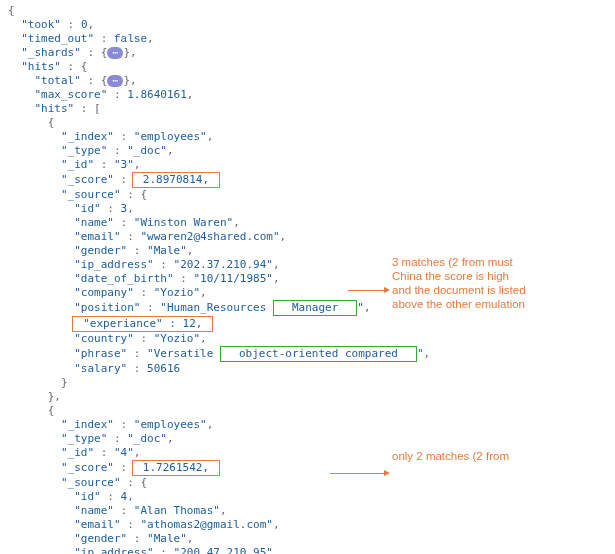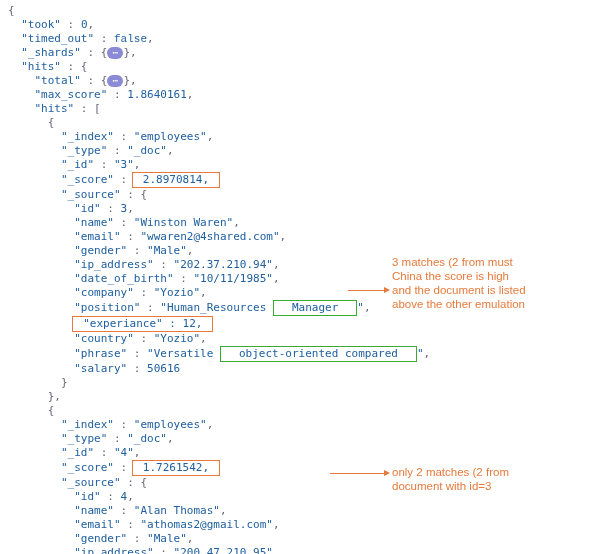--- a/index.html
+++ b/index.html
@@ -94,17 +94,16 @@
 </div>
 
 <div class="note" style="top:255px">
   <div>3 matches (2 from must</div>
   <div>China the score is high</div>
   <div>and the document is listed</div>
   <div>above the other emulation</div>
 </div>
 <div class="arrow right" style="top:290px; left:348px; width:36px"></div>
 
-<div class="note" style="top:465px">
+<div class="note" style="top:449px">
   <div>only 2 matches (2 from</div>
-  <div>document with id=3</div>
 </div>
 <div class="arrow right" style="top:473px; left:330px; width:54px"></div>
 
 </body></html>

